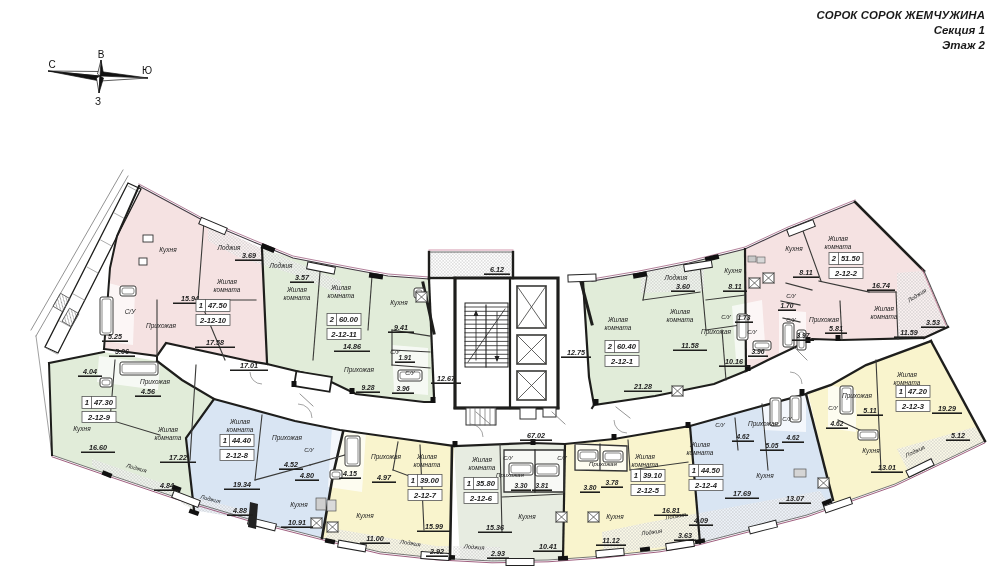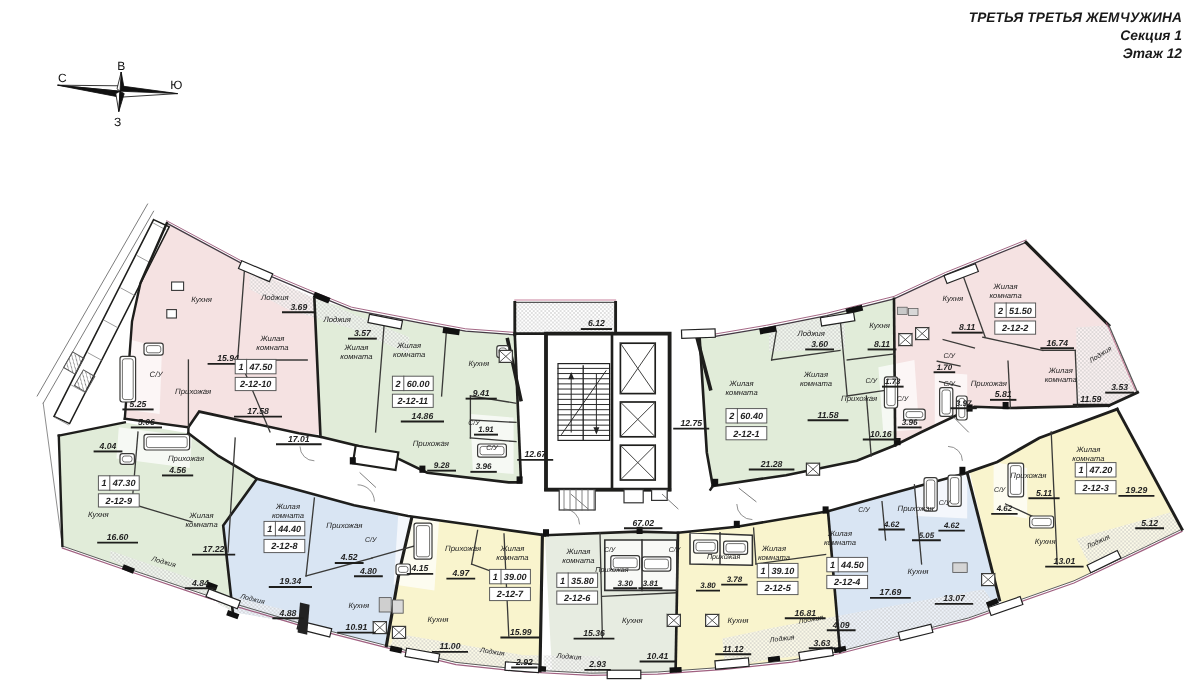--- a/index.html
+++ b/index.html
@@ -2,23 +2,23 @@
 <html><head><meta charset="utf-8">
 <style>
 html,body{margin:0;padding:0;background:#fff;width:1000px;height:579px;overflow:hidden;
 font-family:"Liberation Sans",sans-serif;}
 .title{position:absolute;right:15px;top:9px;text-align:right;font-weight:bold;font-style:italic;color:#1a1a1a;}
 .title .l1{font-size:11.4px;letter-spacing:0.1px;}
 .title .l2{font-size:11.5px;margin-top:3px;}
 </style></head>
 <body>
 <div class="title">
-    <div class="l1">ТРЕТЬЯ ТРЕТЬЯ ЖЕМЧУЖИНА</div>
+    <div class="l1">СОРОК СОРОК ЖЕМЧУЖИНА</div>
     <div class="l2">Секция 1</div>
-    <div class="l2">Этаж 12</div>
+    <div class="l2">Этаж 2</div>
   </div>
 <svg width="110" height="58" style="position:absolute;left:44px;top:48px" viewBox="0 0 110 58">
 <g stroke="#111" stroke-width="0.7" stroke-linejoin="round">
 <polygon points="4,23 56,23.5 56,28" fill="white"></polygon>
 <polygon points="4,23 56,28 56,33" fill="#111"></polygon>
 <polygon points="104,30 56,23.5 56,28" fill="#111"></polygon>
 <polygon points="104,30 56,28 56,33" fill="white"></polygon>
 <polygon points="57,12 59.5,26 56,28" fill="#111"></polygon>
 <polygon points="57,12 53.5,26 56,28" fill="white"></polygon>
 <polygon points="55,45 52.5,30 56,28" fill="white"></polygon>

